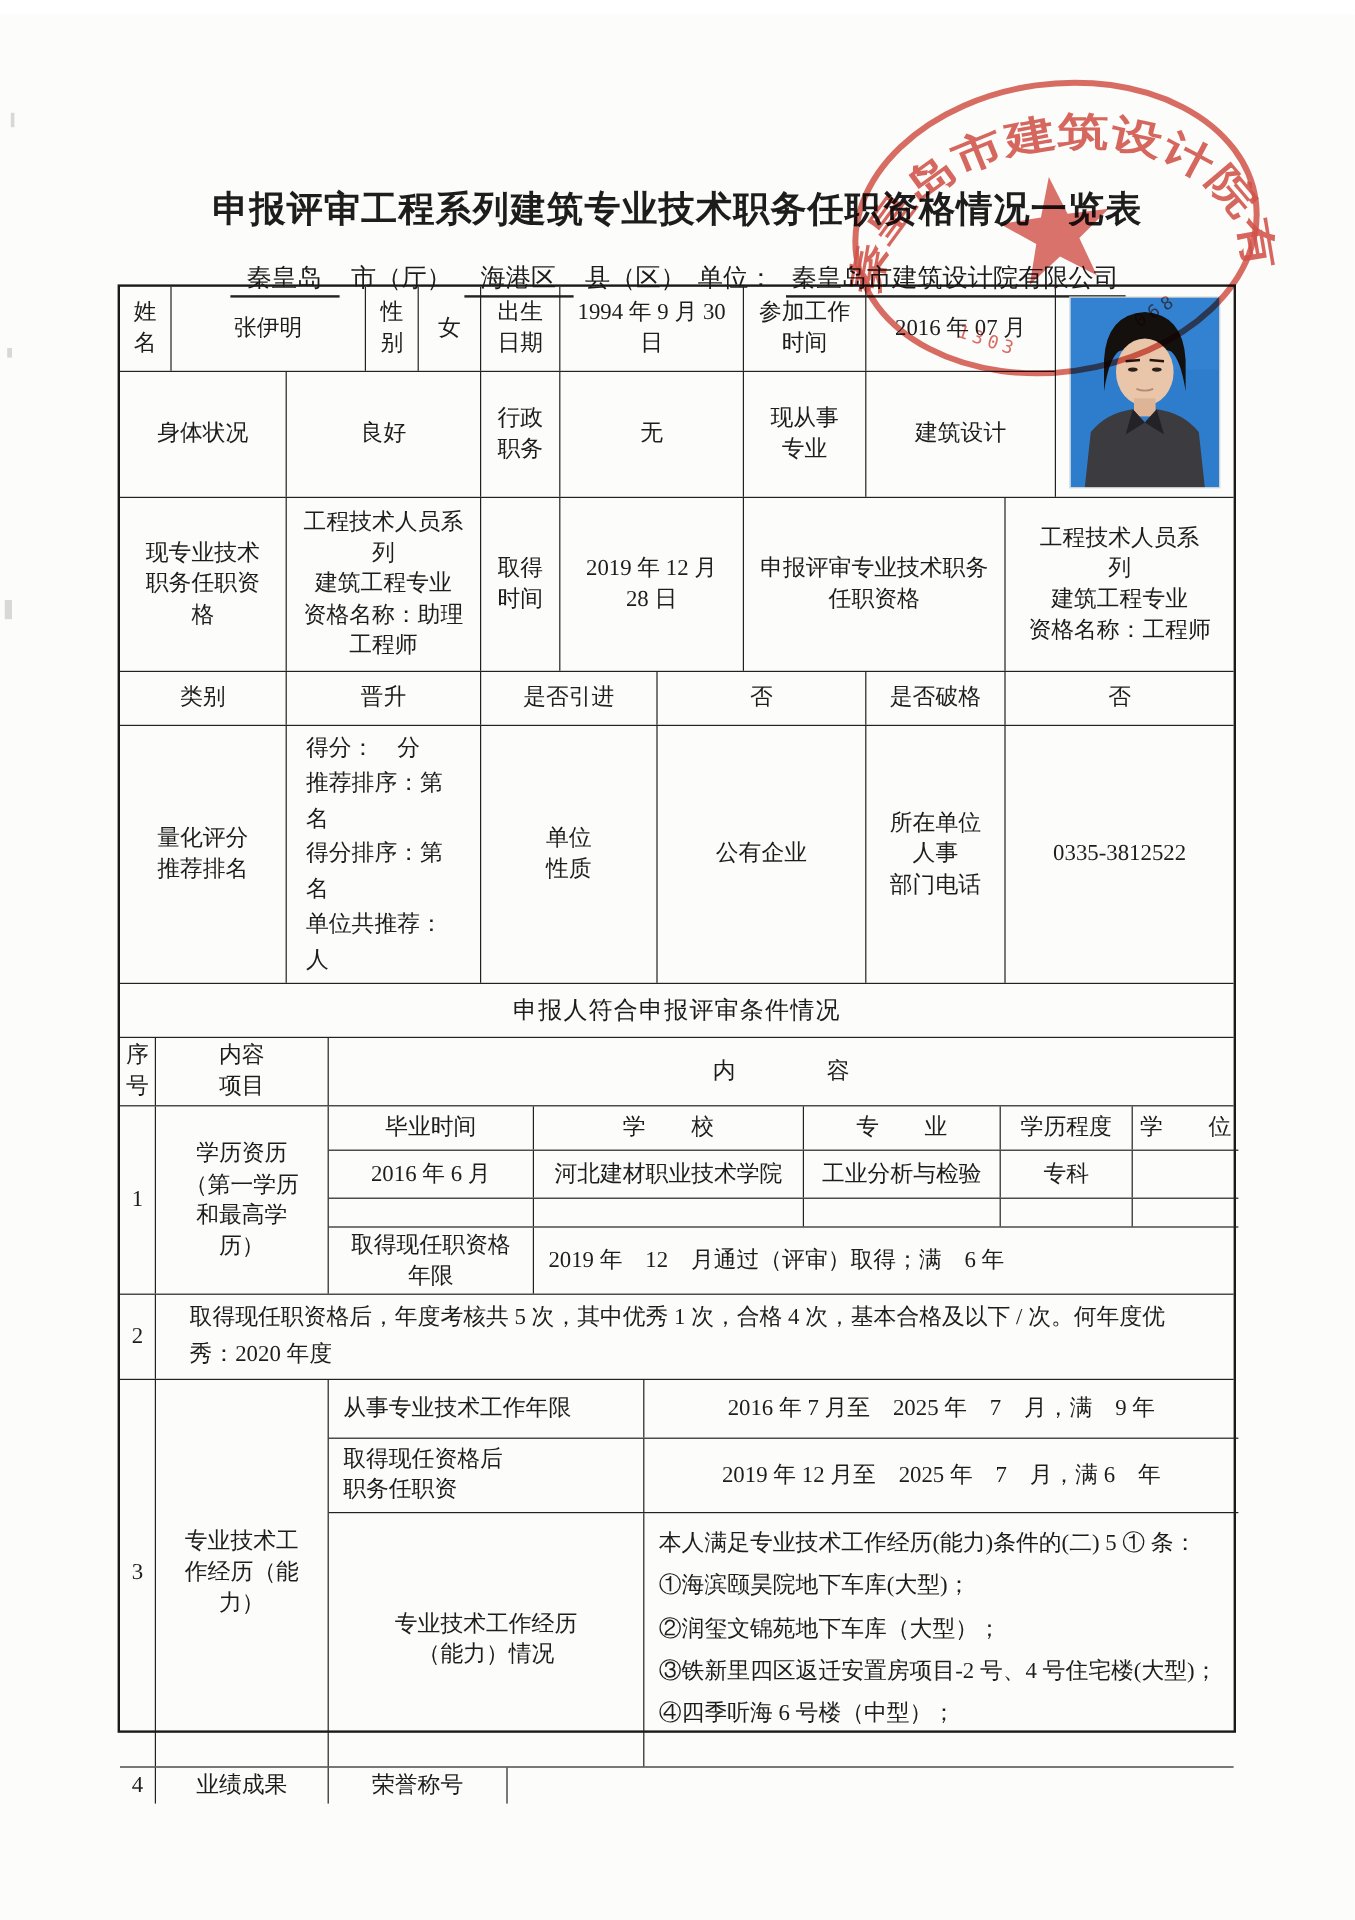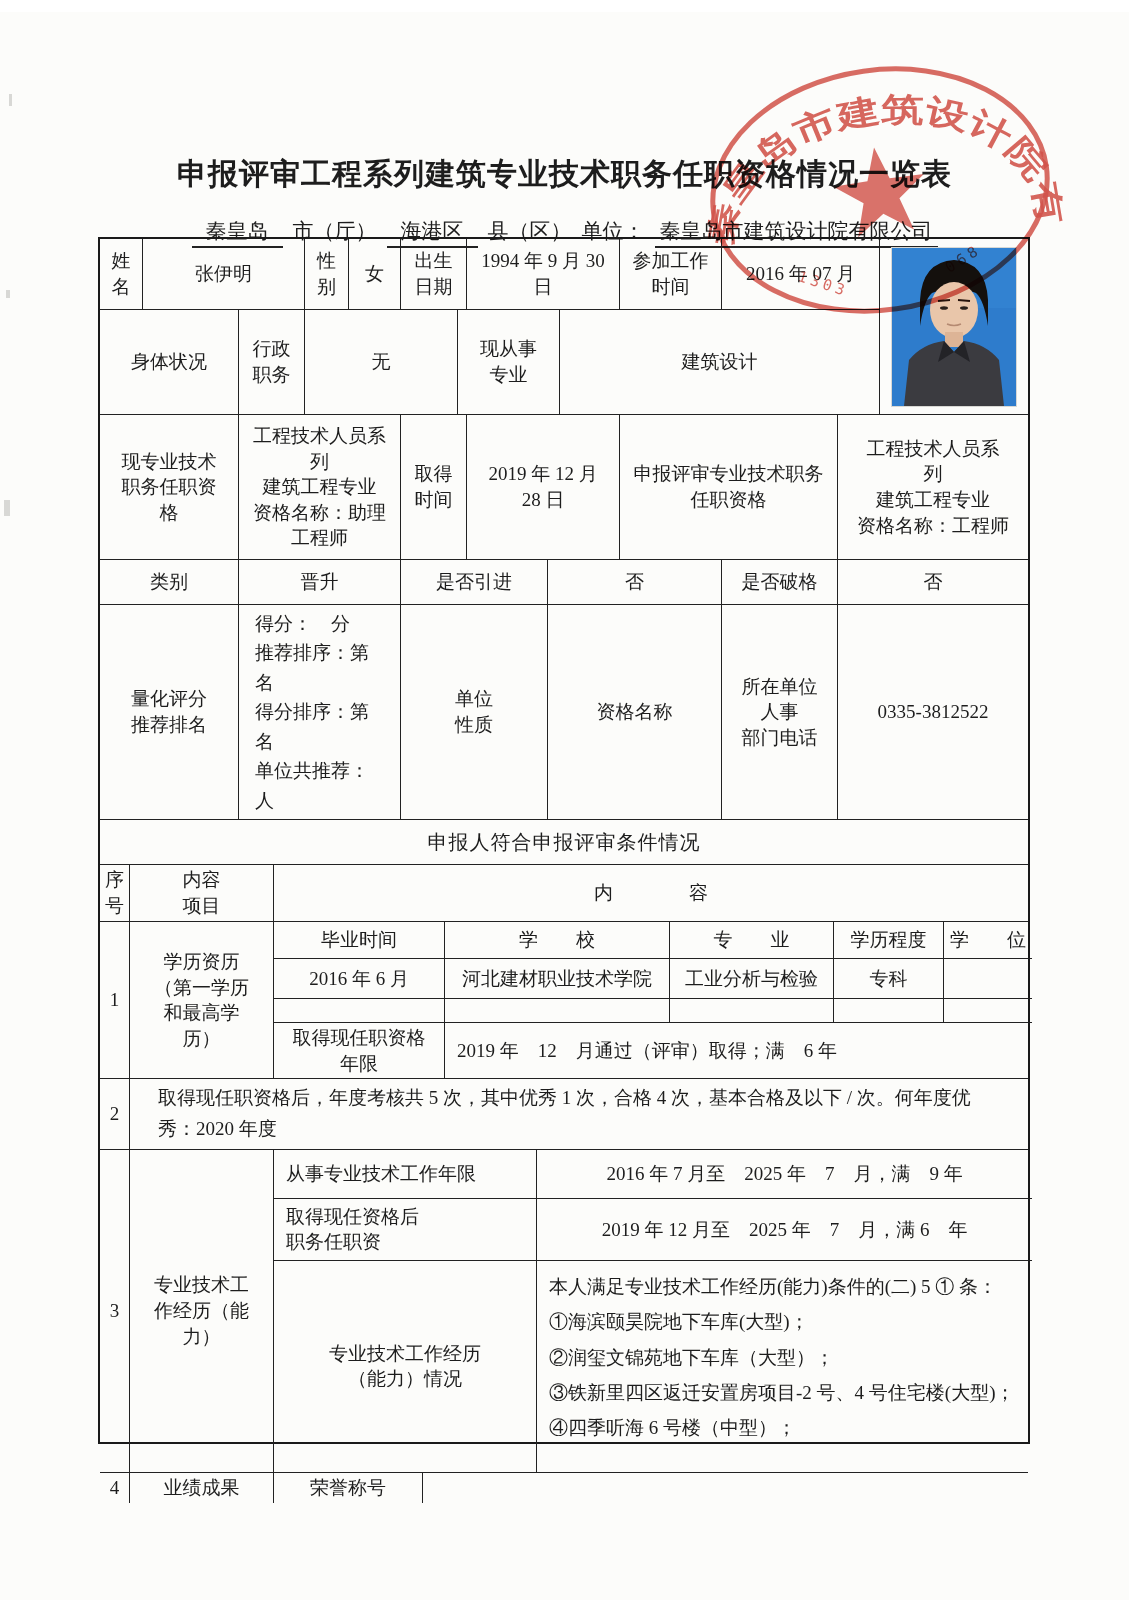--- a/index.html
+++ b/index.html
@@ -87,20 +87,21 @@
           <div class="c w52">女</div>
           <div class="c w66 ml">出生
 日期</div>
           <div class="c w153">1994 年 9 月 30 日</div>
           <div class="c w102 ml">参加工作
 时间</div>
           <div class="c fill">2016 年 07 月</div>
         </div>
         <div class="r2 hflex">
           <div class="c w138">身体状况</div>
+          <div class="c w162">良好</div>
           <div class="c w66 ml">行政
 职务</div>
           <div class="c w153">无</div>
           <div class="c w102 ml">现从事
 专业</div>
           <div class="c fill">建筑设计</div>
         </div>
       </div>
       <div class="photo-cell">
         <div class="photo">
@@ -158,21 +159,21 @@
       <div class="c w162 left quant">
         <div>
           <div>得分：　分</div>
           <div>推荐排序：第　名</div>
           <div>得分排序：第　名</div>
           <div>单位共推荐：　人</div>
         </div>
       </div>
       <div class="c w147 ml">单位
 性质</div>
-      <div class="c w174">资格名称</div>
+      <div class="c w174">公有企业</div>
       <div class="c w116 ml">所在单位
 人事
 部门电话</div>
       <div class="c fill">0335-3812522</div>
     </div>
 
     <div class="hr6 hflex">
       <div class="c fill sect">申报人符合申报评审条件情况</div>
     </div>
 

